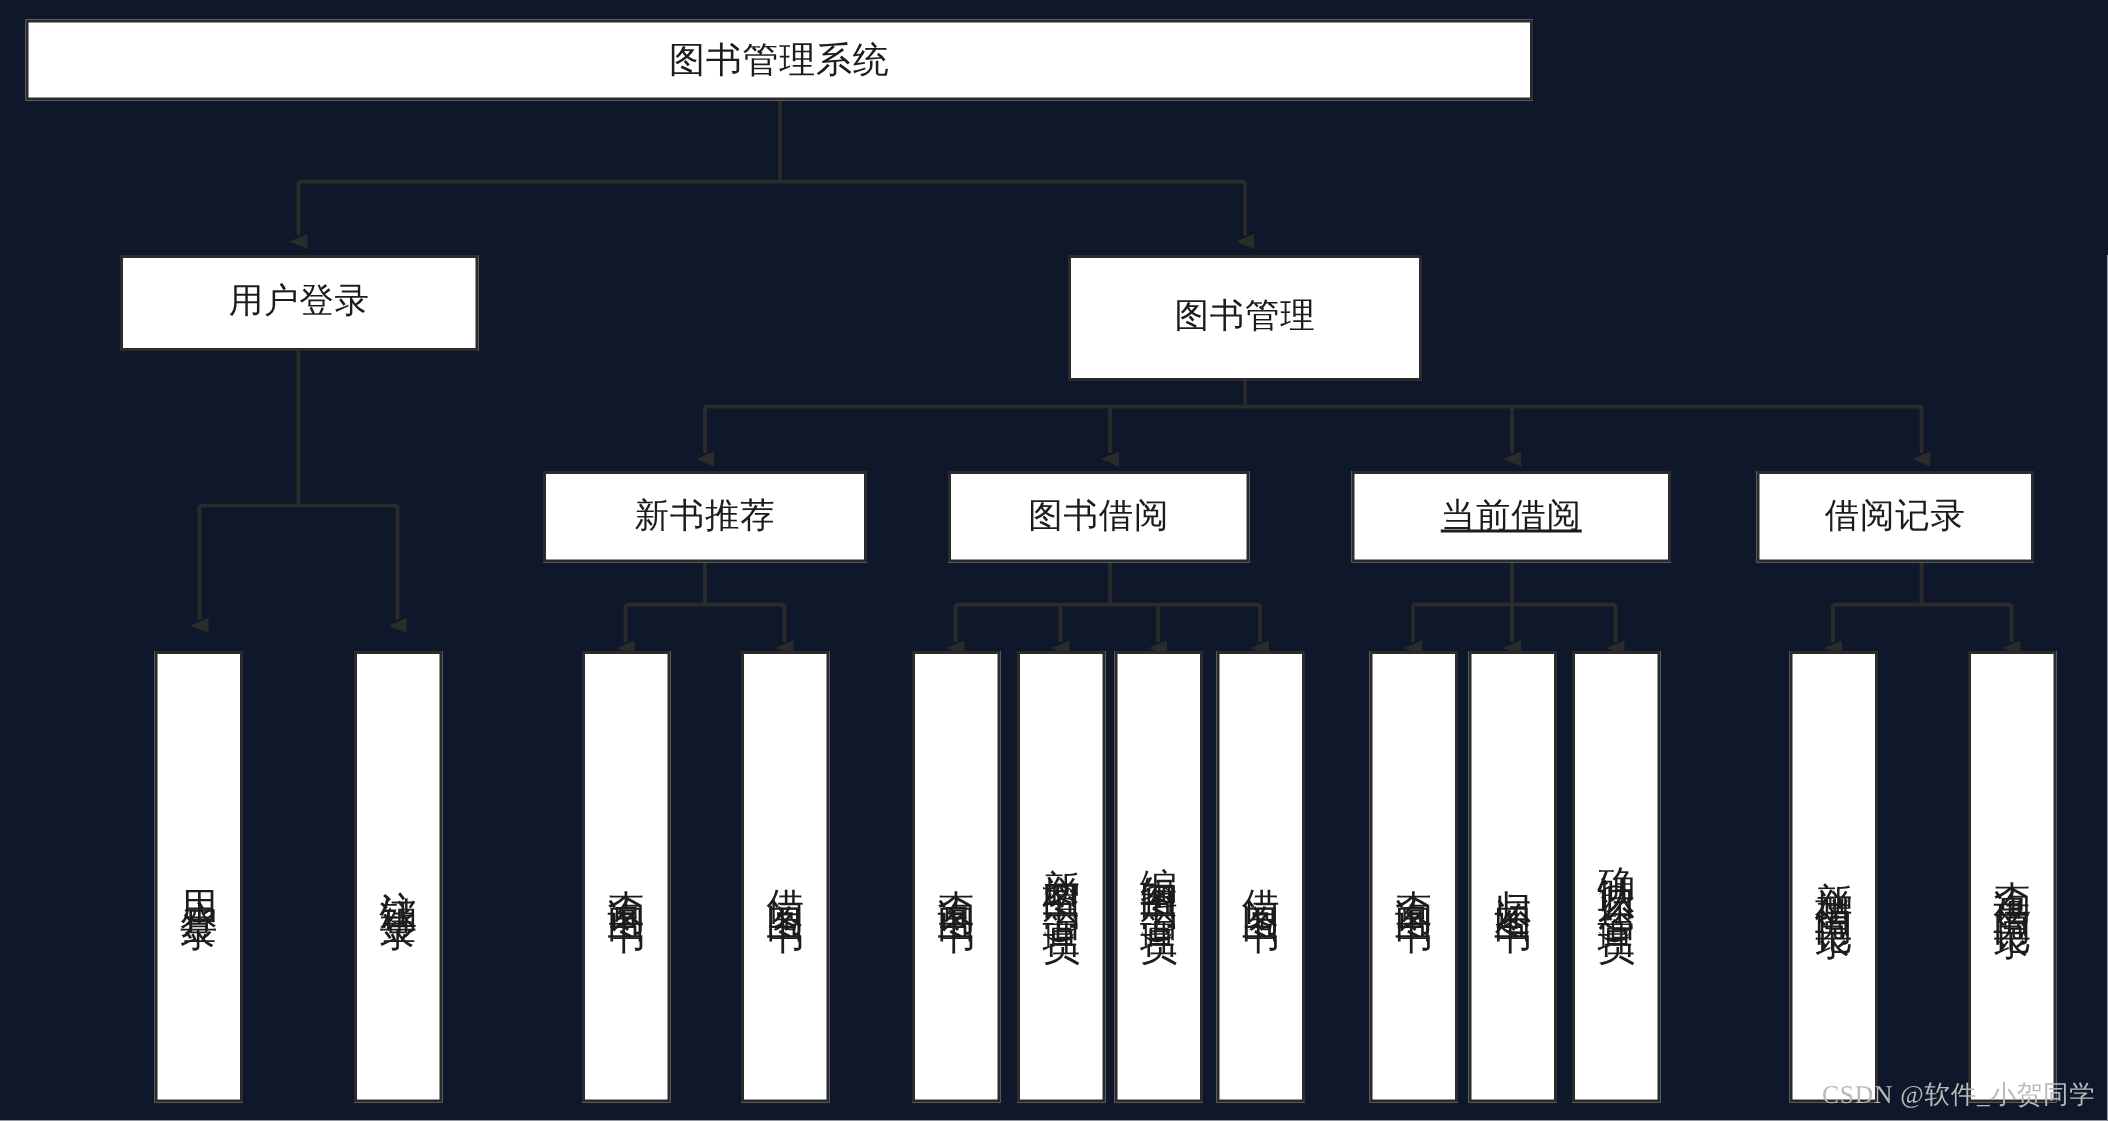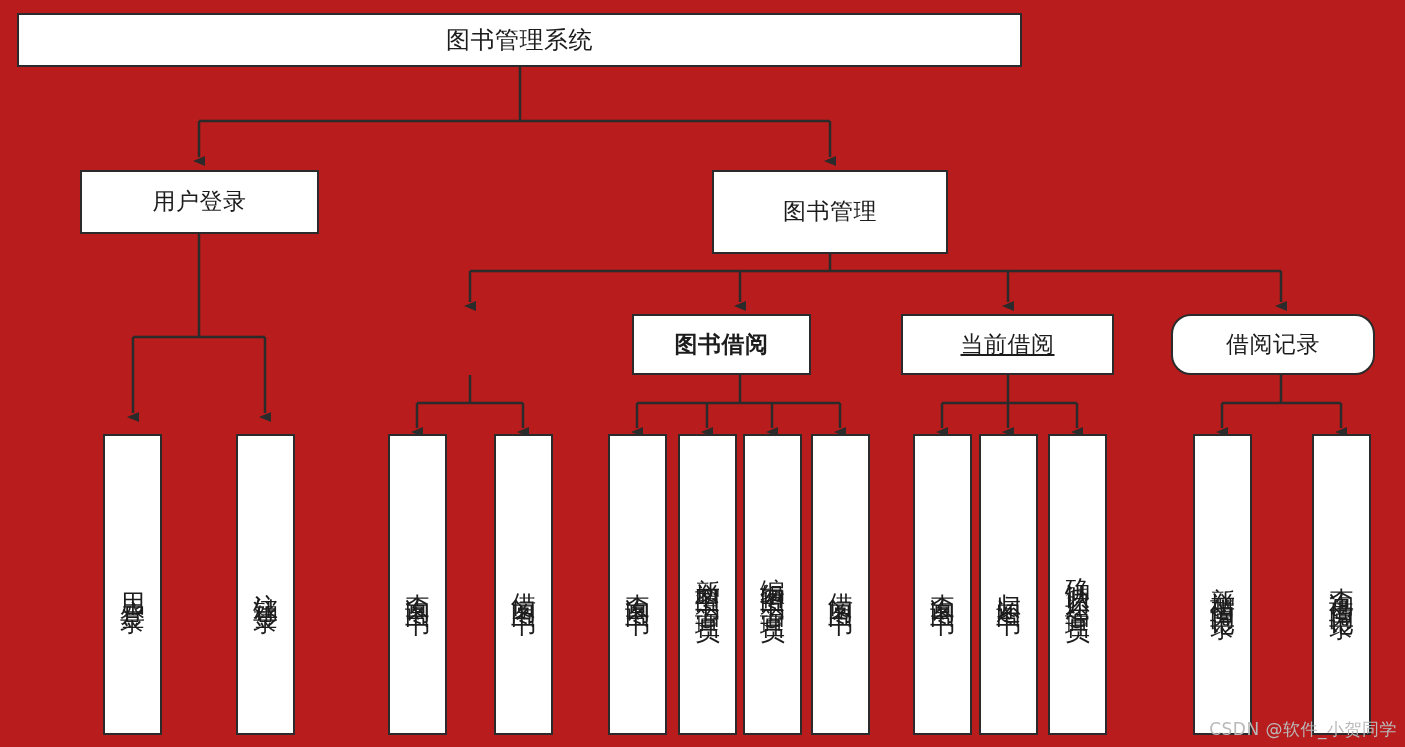--- a/index.html
+++ b/index.html
@@ -8,21 +8,21 @@
     padding: 0;
     background: #ffffff;
   }
   body {
     font-family: "DejaVu Sans", "Liberation Sans", sans-serif;
   }
   #diagram-root {
     position: relative;
     width: 1405px;
     height: 747px;
-    background: #b91c1c;
+    background: #0f172a;
     overflow: hidden;
   }
   svg.edges {
     position: absolute;
     left: 0;
     top: 0;
     width: 1405px;
     height: 747px;
     pointer-events: none;
   }
@@ -65,20 +65,21 @@
   }
   #watermark {
     position: absolute;
     right: 8px;
     bottom: 6px;
     font-size: 17px;
     color: #b9b9b9;
     letter-spacing: 0.5px;
     user-select: none;
     white-space: nowrap;
+    font-family: Liberation Serif, serif;
   }
 </style>
 </head>
 <body>
 
 <div id="diagram-root">
 
   <svg class="edges" viewBox="0 0 1405 747" xmlns="http://www.w3.org/2000/svg">
     <defs>
       <marker id="arrowhead" markerWidth="10" markerHeight="12" refX="1" refY="6" orient="auto" markerUnits="userSpaceOnUse">
@@ -135,30 +136,33 @@
   </div>
 
   <div class="node horiz" style="left:80px; top:170px; width:239px; height:64px;">
     <span class="label">用户登录</span>
   </div>
 
   <div class="node horiz" style="left:712px; top:170px; width:236px; height:84px;">
     <span class="label">图书管理</span>
   </div>
 
-
-  <div class="node horiz" style="left:632px; top:314px; width:179px; height:61px;font-weight:bold;">
+  <div class="node horiz" style="left:362px; top:314px; width:216px; height:61px;">
+    <span class="label">新书推荐</span>
+  </div>
+
+  <div class="node horiz" style="left:632px; top:314px; width:201px; height:61px;">
     <span class="label">图书借阅</span>
   </div>
 
   <div class="node horiz" style="left:901px; top:314px; width:213px; height:61px;text-decoration:underline;">
     <span class="label">当前借阅</span>
   </div>
 
-  <div class="node horiz" style="left:1171px; top:314px; width:204px; height:61px;border-radius:20px;">
+  <div class="node horiz" style="left:1171px; top:314px; width:185px; height:61px;">
     <span class="label">借阅记录</span>
   </div>
 
   <div class="node vert" style="left:103px; top:434px; width:59px; height:301px;">
     <span class="label">用户登录</span>
   </div>
 
   <div class="node vert" style="left:236px; top:434px; width:59px; height:301px;">
     <span class="label">注销登录</span>
   </div>

